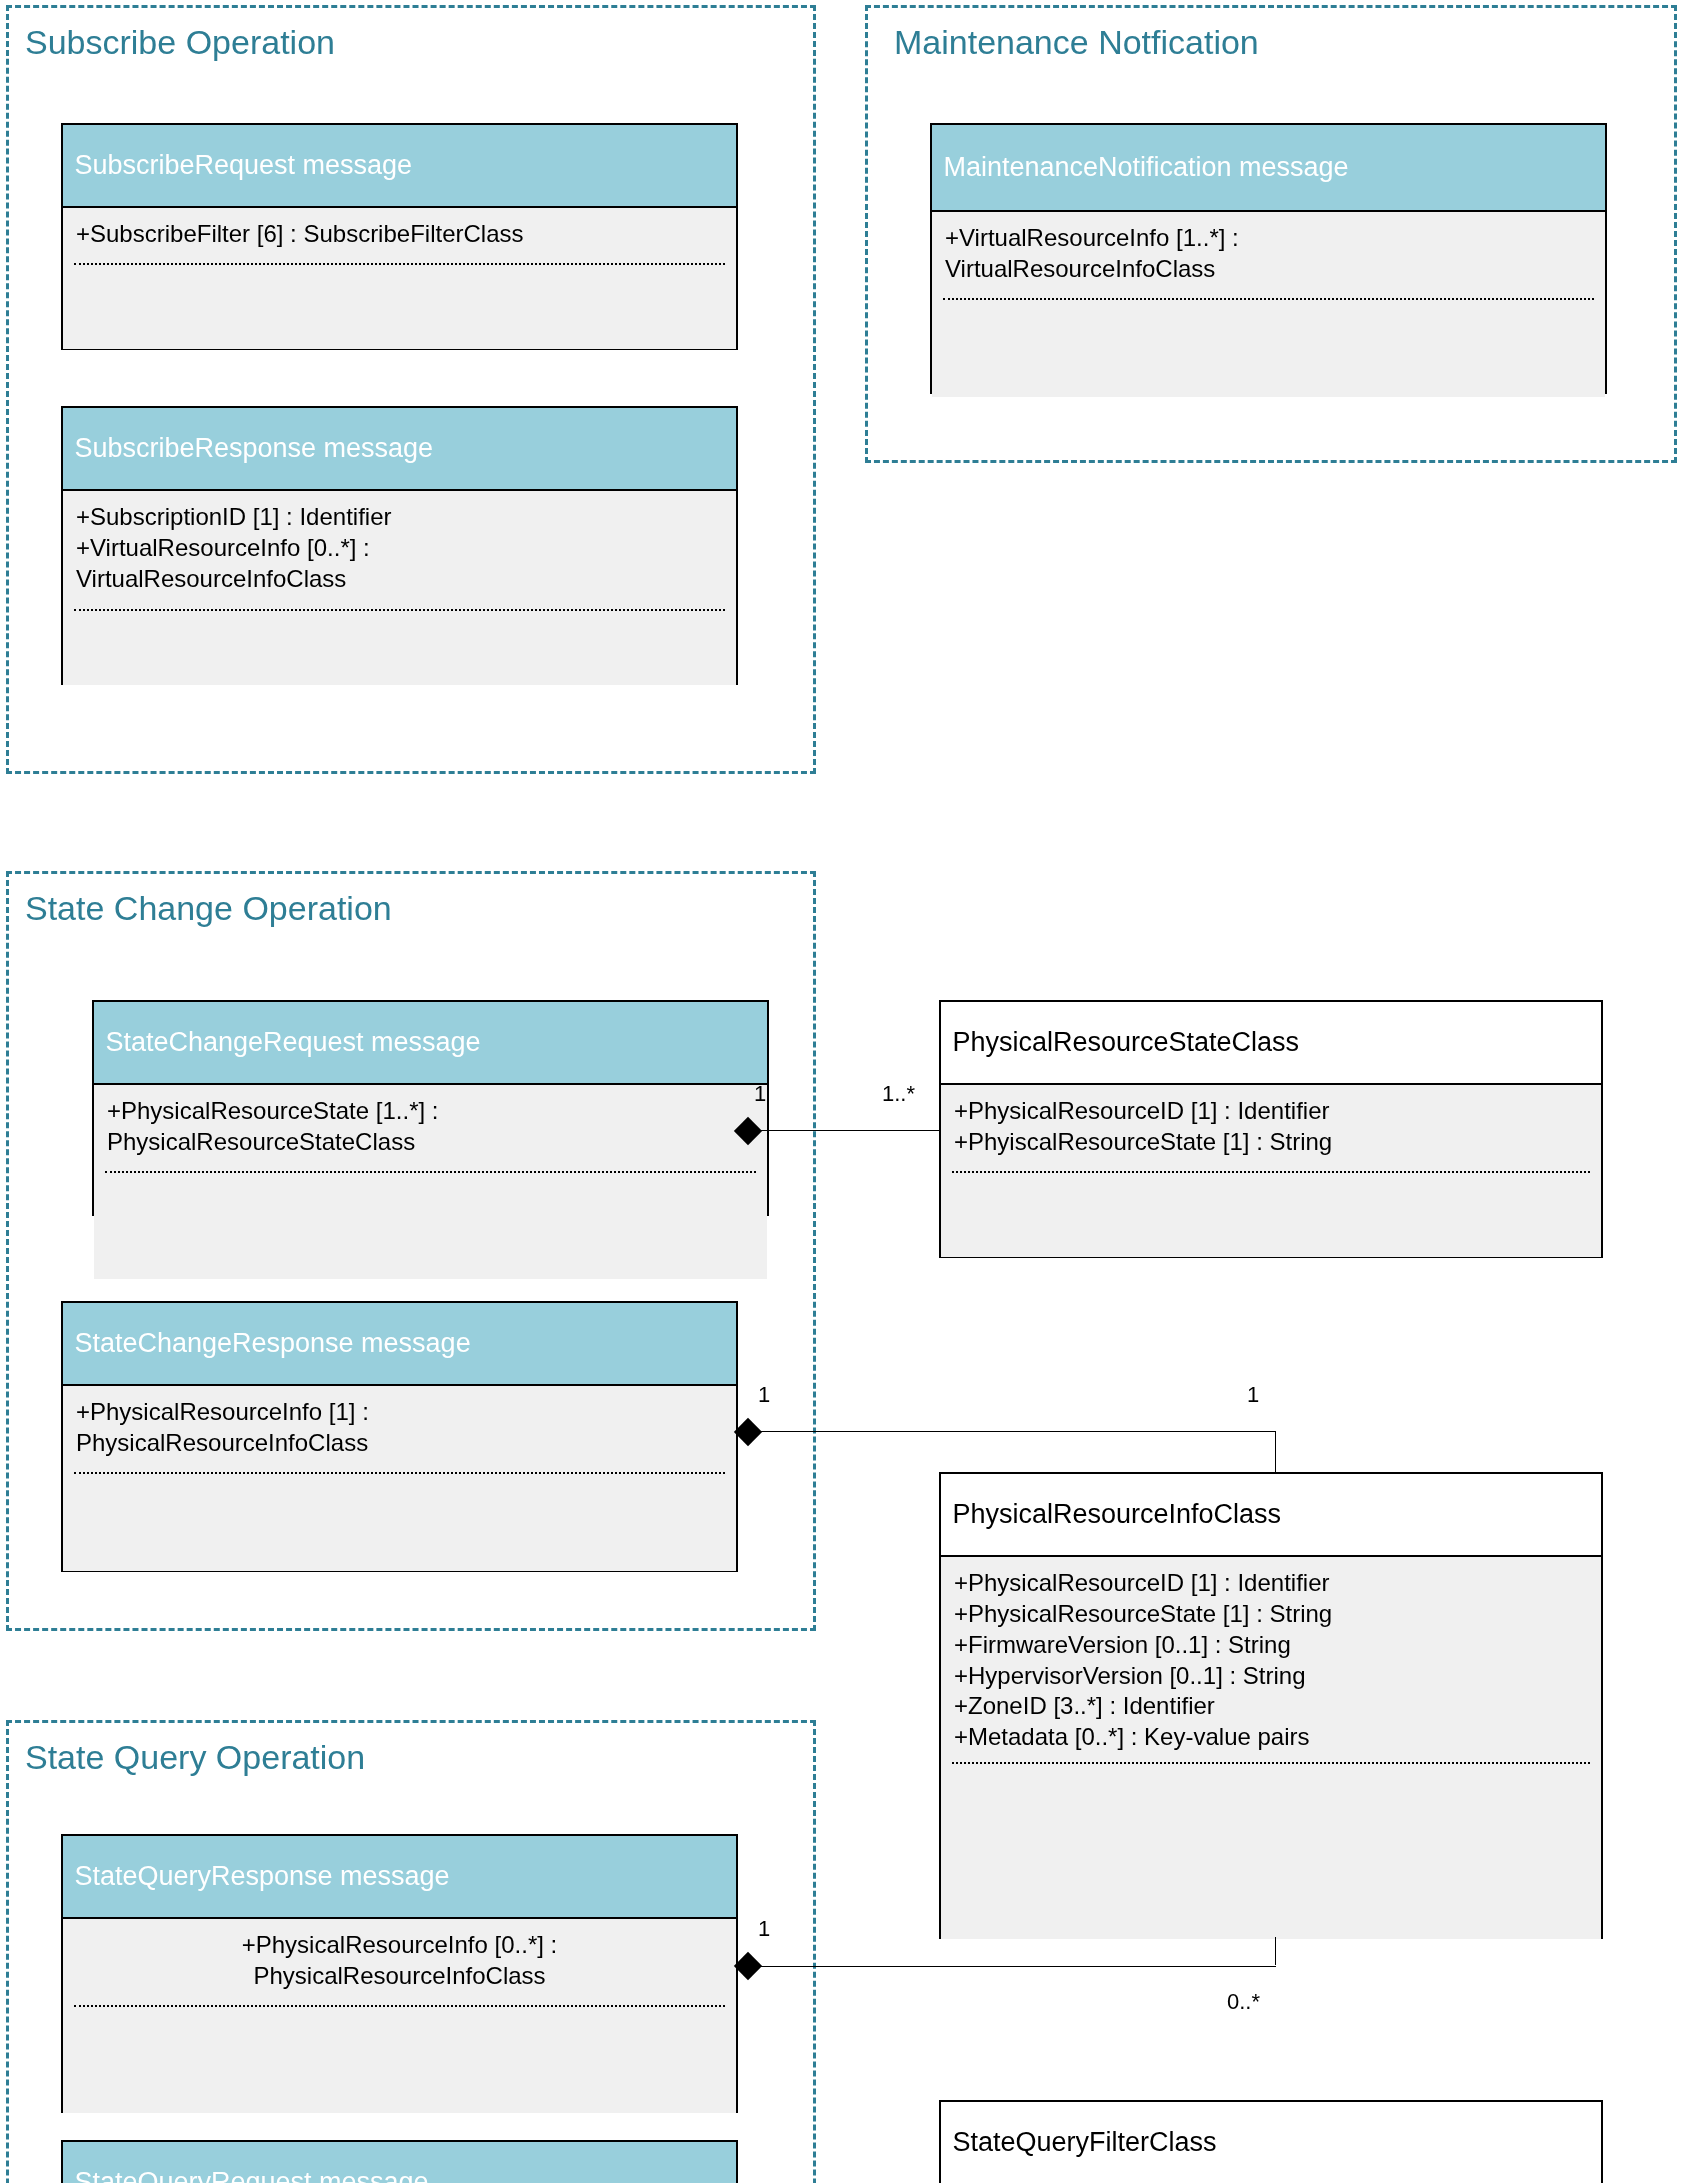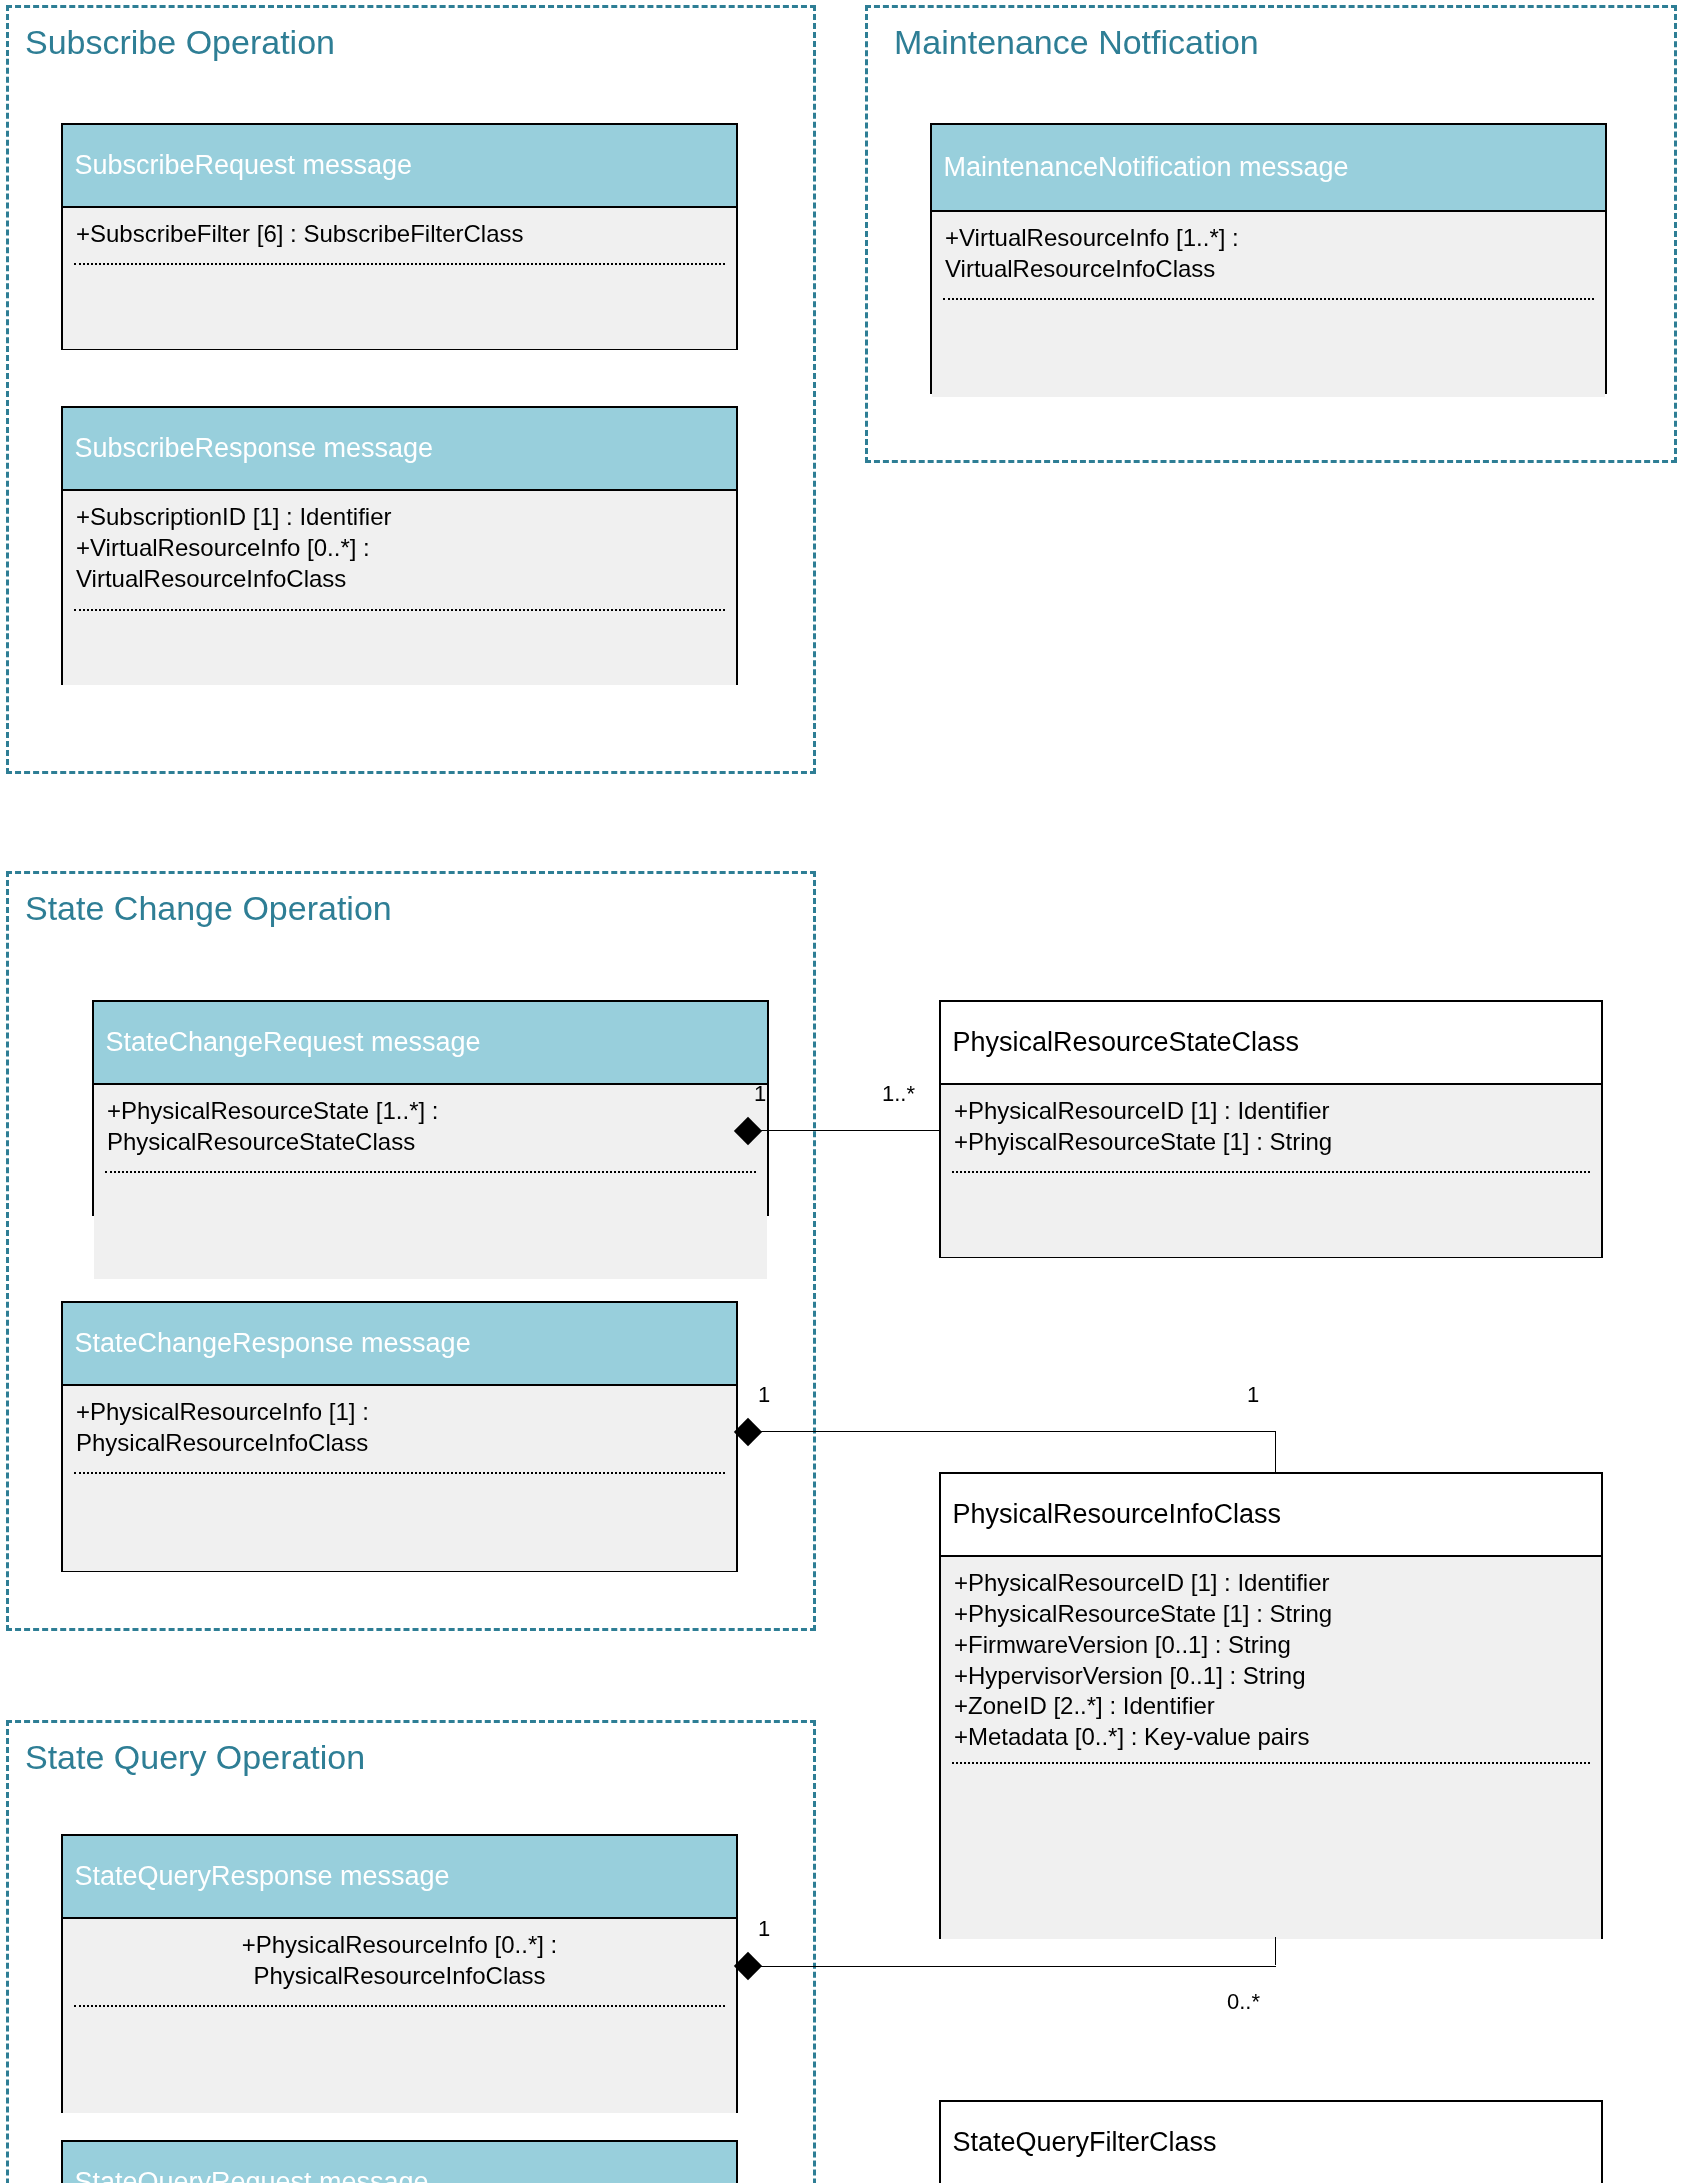--- a/index.html
+++ b/index.html
@@ -193,21 +193,21 @@
 
   <div class="uml cls" style="left:939px; top:1472px; width:664px; height:467px;">
     <div class="head" style="height:83px;">
       <span>PhysicalResourceInfoClass</span>
     </div>
     <div class="body" style="height:382px;">
       <div class="attr">+PhysicalResourceID [1] : Identifier</div>
       <div class="attr">+PhysicalResourceState [1] : String</div>
       <div class="attr">+FirmwareVersion [0..1] : String</div>
       <div class="attr">+HypervisorVersion [0..1] : String</div>
-      <div class="attr">+ZoneID [2..*] : Identifier</div>
+      <div class="attr">+ZoneID [3..*] : Identifier</div>
       <div class="attr">+Metadata [0..*] : Key-value pairs</div>
       <div class="sep" style="top:205px;"></div>
     </div>
   </div>
 
   <div class="conn h" style="left:748px; top:1431px; width:528px;"></div>
   <div class="conn v" style="left:1275px; top:1431px; height:41px;"></div>
   <div class="diamond" style="left:738px; top:1422px;"></div>
   <div class="mult" style="left:758px; top:1384px;">1</div>
   <div class="mult" style="left:1247px; top:1384px;">1</div>

